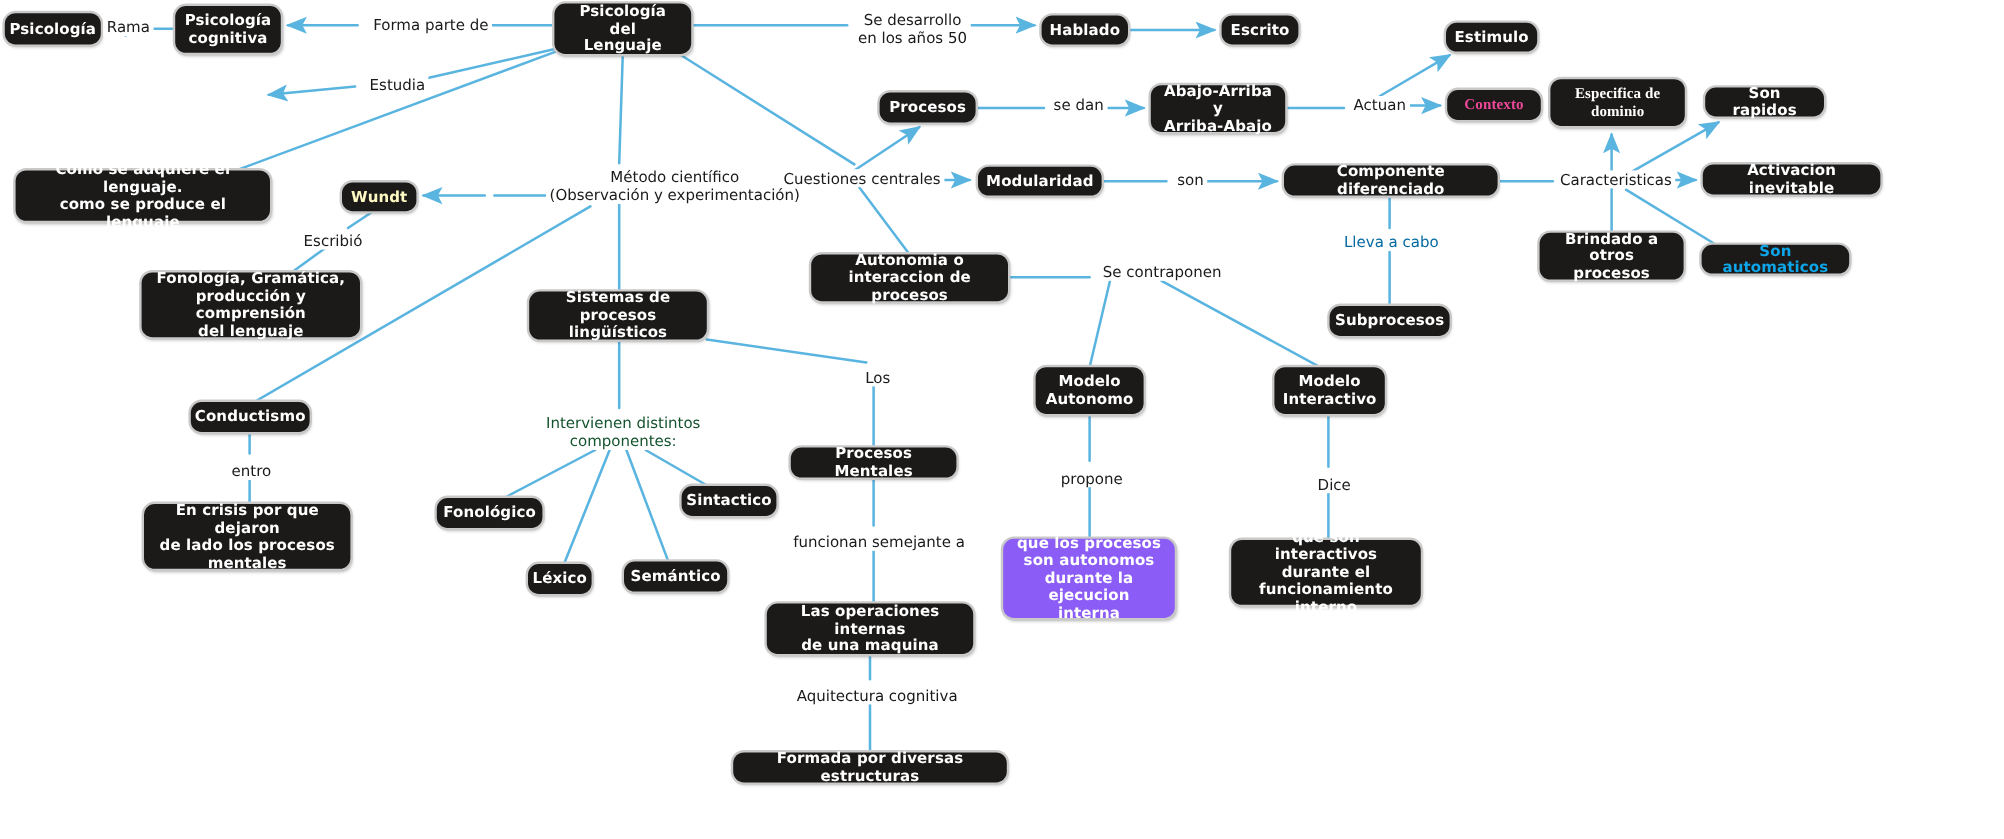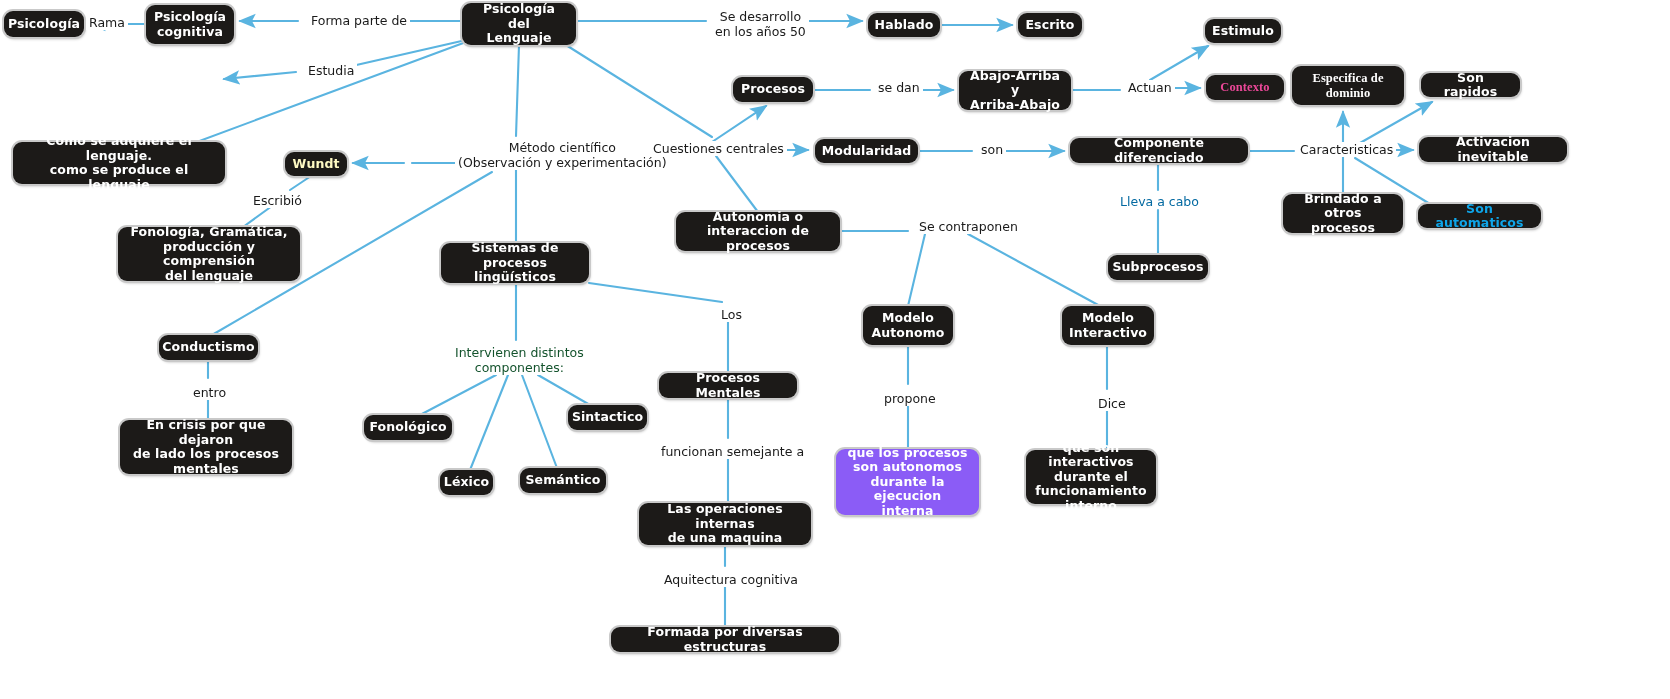--- a/index.html
+++ b/index.html
@@ -256,21 +256,21 @@
 son autonomos
 durante la ejecucion
 interna</span>
     </div>
   <div class="node" style="left: 440px; top: 470px; width: 53px; height: 25px; background: rgb(28, 26, 24); color: rgb(255, 255, 255); box-shadow: rgb(201, 201, 201) 0px 0px 0px 2px, rgba(0, 0, 0, 0.3) 1px 2px 3px;">
       <span style="white-space: pre-line;">Léxico</span>
     </div>
   <div class="node" style="left: 520px; top: 468px; width: 86px; height: 25px; background: rgb(28, 26, 24); color: rgb(255, 255, 255); box-shadow: rgb(201, 201, 201) 0px 0px 0px 2px, rgba(0, 0, 0, 0.3) 1px 2px 3px;">
       <span style="white-space: pre-line;">Semántico</span>
     </div>
-  <div class="node" style="left: 1026px; top: 450px; width: 130px; height: 54px; background: rgb(28, 26, 24); color: rgb(255, 255, 255); box-shadow: rgb(201, 201, 201) 0px 0px 0px 2px, rgba(0, 0, 0, 0.3) 1px 2px 3px;">
+  <div class="node" style="left: 1026px; top: 450px; width: 158px; height: 54px; background: rgb(28, 26, 24); color: rgb(255, 255, 255); box-shadow: rgb(201, 201, 201) 0px 0px 0px 2px, rgba(0, 0, 0, 0.3) 1px 2px 3px;">
       <span style="white-space: pre-line;">que son interactivos
 durante el
 funcionamiento interno</span>
     </div>
   <div class="node" style="left: 639px; top: 503px; width: 172px; height: 42px; background: rgb(28, 26, 24); color: rgb(255, 255, 255); box-shadow: rgb(201, 201, 201) 0px 0px 0px 2px, rgba(0, 0, 0, 0.3) 1px 2px 3px;">
       <span style="white-space: pre-line;">Las operaciones internas
 de una maquina</span>
     </div>
   <div class="node" style="left: 611px; top: 627px; width: 228px; height: 25px; background: rgb(28, 26, 24); color: rgb(255, 255, 255); box-shadow: rgb(201, 201, 201) 0px 0px 0px 2px, rgba(0, 0, 0, 0.3) 1px 2px 3px;">
       <span style="white-space: pre-line;">Formada por diversas estructuras</span>

